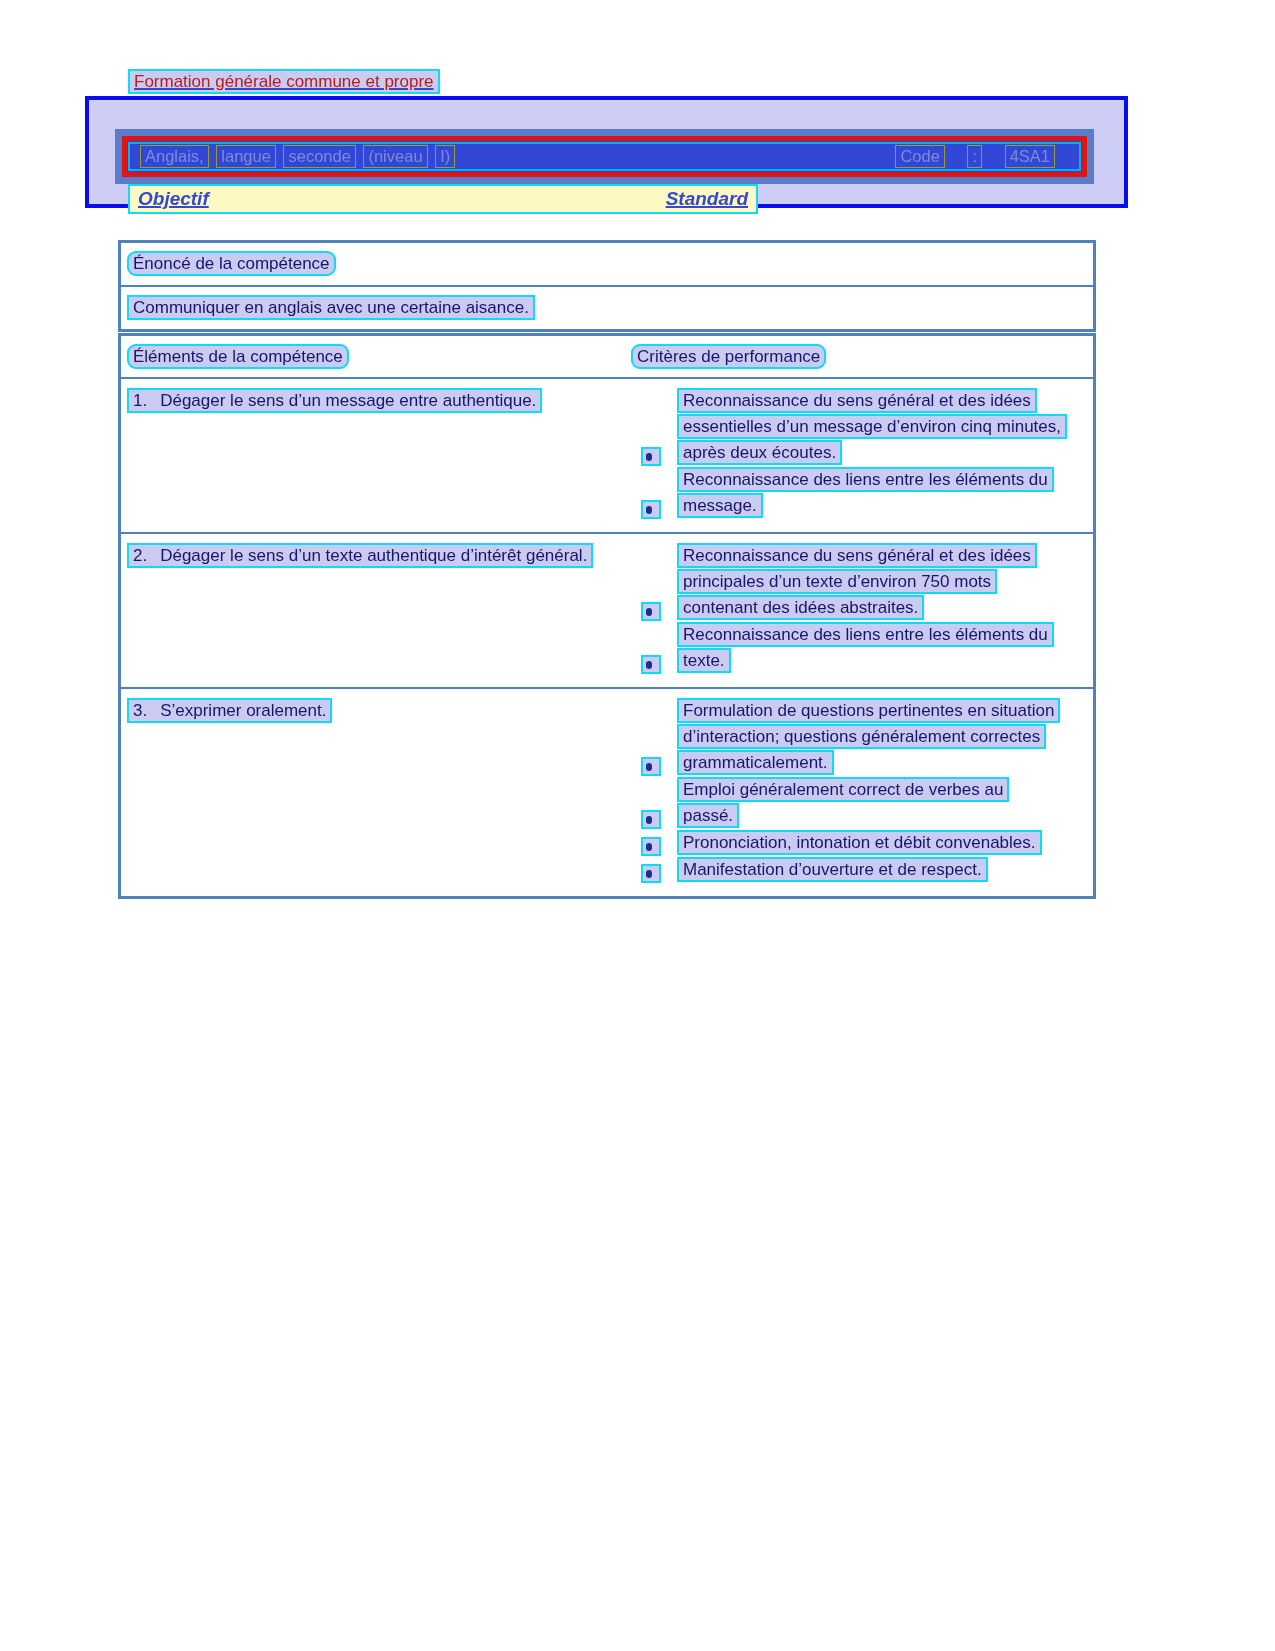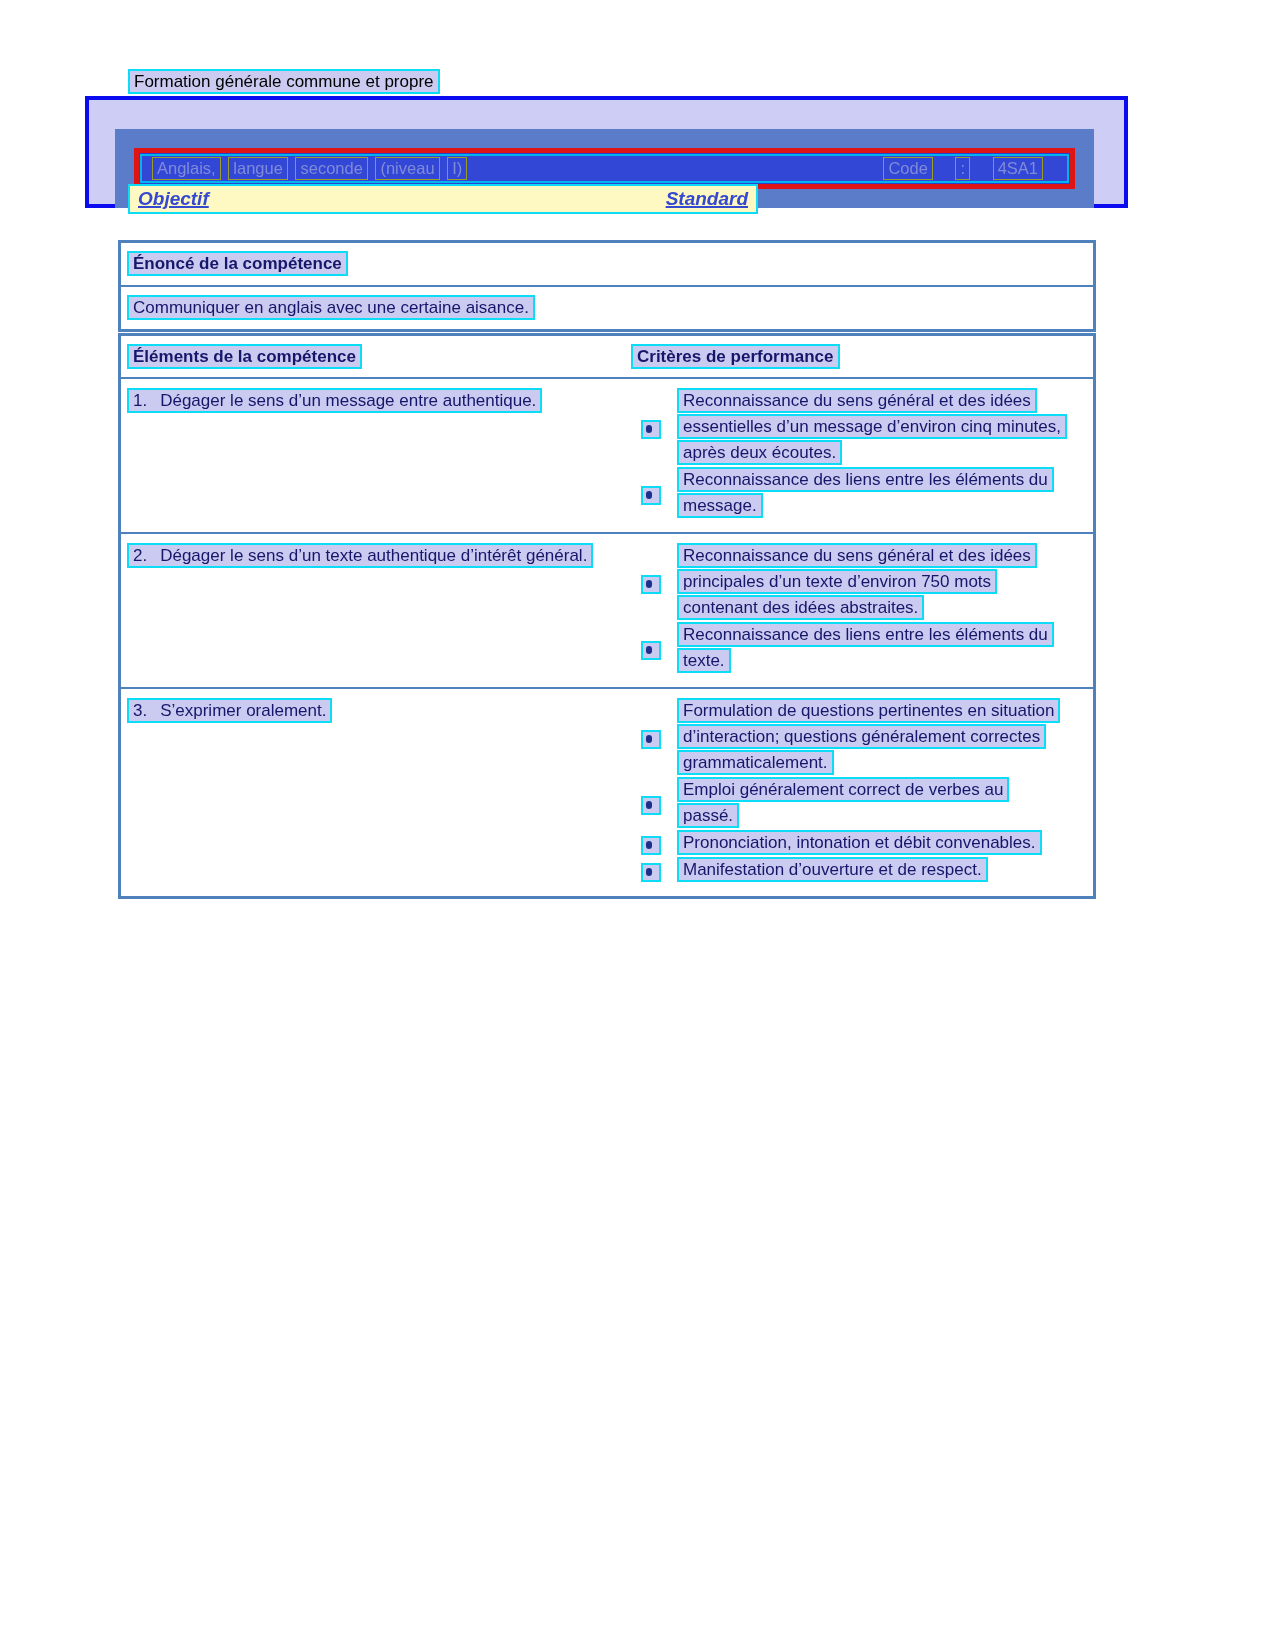--- a/index.html
+++ b/index.html
@@ -15,33 +15,33 @@
   .hl {
     background:var(--highlight-fill,#cbcbf1);
     border:2px solid var(--highlight-border,#0cdcf5);
     padding:1px 4px;
     -webkit-box-decoration-break:clone;
     box-decoration-break:clone;
   }
 
   .breadcrumb-row { padding:70px 0 0 128px; font-size:17px; line-height:24px; }
   .link {
-    color:#000000; 
+    color:#b91c1c; text-decoration:underline;
     text-decoration-color:#3946c8; text-decoration-thickness:2px;
   }
 
   .overview-box {
     position:relative; margin:2px 0 0 85px;
     width:1043px; height:112px;
     border:4px solid var(--box-border,#0b0bf0);
     background:var(--box-fill,#cdcdf6);
   }
   .course-band {
     position:absolute; left:26px; top:29px; width:979px;
-    background:#5b7cc9; padding:19px;
+    background:#5b7cc9; padding:7px;
   }
   .course-bar { border:5px solid var(--bar-border-red,#df1414); background:var(--bar-fill,#2c40cf); }
   .course-line {
     border:2px solid #00b4ee; background:#3347d6; margin:1px;
     display:flex; justify-content:space-between; align-items:center;
     padding:1px 6px 1px 10px; font-size:16.5px; line-height:21px; color:#7f8bd8;
   }
   .wordbox { border:1px solid #9c9c28; padding:0 4px; margin-right:3px; display:inline-block; }
   .words.right .wordbox { margin-right:18px; }
 
@@ -57,31 +57,31 @@
 
   .tbl {
     margin-left:118px; width:978px;
     border:3px solid var(--table-border,#4f81bd);
     font-size:17px; line-height:26px;
   }
   .tbl-enonce { margin-top:32px; }
   .tbl-competence { margin-top:1px; }
   .trow { padding:8px 12px 8px 6px; }
   .trow + .trow { border-top:2px solid var(--table-border,#4f81bd); }
-  .bold { font-weight:bold; }
+  .bold { font-weight:normal;border-radius:9px; }
 
   .cols { display:flex; padding:0; }
   .c1 { width:505px; padding:9px 14px 12px 6px; }
   .c2 { flex:1; padding:9px 10px 12px 5px; }
   .hdr-row .c1, .hdr-row .c2 { padding-top:8px; padding-bottom:7px; }
 
   .hang { padding-left:28px; text-indent:-28px; }
   .num { margin-right:13px; }
 
-  .bullet-item { display:flex; align-items:center; padding-left:10px; margin-bottom:1px; }
+  .bullet-item { display:flex; align-items:flex-end; padding-left:10px; margin-bottom:1px; }
   .bullet-box {
     flex:0 0 auto; width:20px; height:19px; margin:4px 16px 0 0;
     background:var(--highlight-fill,#cbcbf1);
     border:2px solid var(--highlight-border,#0cdcf5);
     display:flex; align-items:center; justify-content:flex-start;
   }
   .dot { width:6px; height:8px; margin-left:3px; background:#1c2f8a; border-radius:3px; }
   .btext-wrap { flex:0 1 auto; max-width:385px; }
 </style>
 </head>

